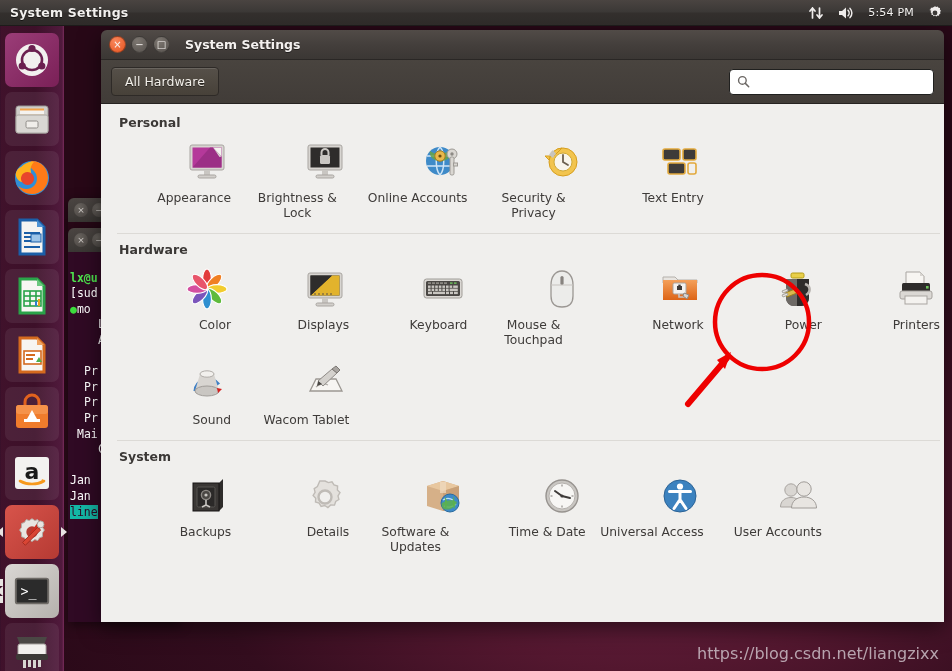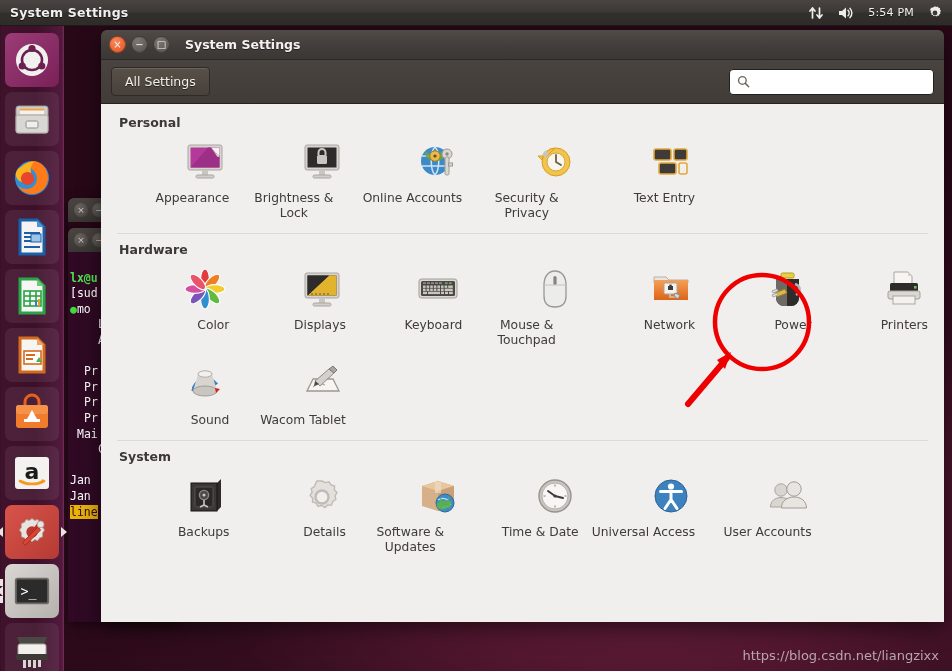--- a/index.html
+++ b/index.html
@@ -95,21 +95,21 @@
     background: #300a24;
     font-family: "DejaVu Sans Mono", "Liberation Mono", monospace;
     font-size: 11.5px; color: #ffffff;
     padding: 3px 0 0 2px;
     height: 100%;
     line-height: 15.6px;
     white-space: pre;
   }
   .term-green { color: #4ee44e; font-weight: bold; }
   .term-dot { color: #3ddc3d; }
-  .term-sel { background: #eab308; color: #300a24; }
+  .term-sel { background: #14b8a6; color: #300a24; }
 
   
   #settings-window {
     position: absolute; left: 101px; top: 30px; width: 843px; height: 592px;
     z-index: 50;
     border-radius: 6px 6px 0 0;
     box-shadow: 0 6px 22px rgba(0,0,0,.55);
     overflow: hidden;
     display: flex; flex-direction: column;
   }
@@ -151,21 +151,21 @@
     background: #ffffff; border: 1px solid #20201f; border-radius: 4px;
     display: flex; align-items: center; padding: 0 7px; gap: 6px;
   }
   #search-input {
     border: 0; outline: 0; flex: 1; font-size: 12px;
     font-family: "DejaVu Sans", "Liberation Sans", sans-serif;
     color: #2b2b2b; background: transparent;
   }
   #content {
     flex: 1; background: #f0efed; overflow: hidden;
-    padding: 9px 14px 0 14px;
+    padding: 9px 2px 0 14px;
   }
   .section { }
   .section-title {
     font-size: 12.5px; font-weight: bold; color: #3b3836;
     margin: 2px 0 4px 4px;
   }
   .hr { height: 1px; background: #dcdad6; margin: 8px 2px 8px 2px; }
   .icon-grid {
     display: grid; grid-template-columns: repeat(7, 1fr);
     row-gap: 4px;
@@ -183,21 +183,21 @@
     text-align: center; line-height: 15px; max-width: 104px;
   }
 
   
   #annotation { position: absolute; left: 0; top: 0; width: 952px; height: 671px;
     z-index: 70; pointer-events: none; }
 
   
   #watermark {
     position: absolute; right: 13px; bottom: 8px; z-index: 65;
-    font-size: 13px; color: #cfc3cb; opacity: .82;
+    font-size: 16px; color: #cfc3cb; opacity: .82;
     font-family: "DejaVu Sans", "Liberation Sans", sans-serif;
   }
 </style>
 </head>
 <body>
 
 <div id="desktop"></div>
 
 <div class="bg-window" style="left:68px; top:198px; width:112px; height:34px;">
   <div class="bg-win-bar">
@@ -382,21 +382,21 @@
 <div id="settings-window">
 
   <div id="titlebar">
     <div class="win-btn close">×</div>
     <div class="win-btn min">−</div>
     <div class="win-btn max">□</div>
     <div id="window-title">System Settings</div>
   </div>
 
   <div id="toolbar">
-    <div id="all-settings-btn">All Settings</div>
+    <div id="all-settings-btn">All Hardware</div>
     <div id="search-wrap">
       <svg width="13" height="13" viewBox="0 0 14 14">
         <circle cx="5.8" cy="5.8" r="4.1" fill="none" stroke="#6b6764" stroke-width="1.5"></circle>
         <line x1="9" y1="9" x2="12.6" y2="12.6" stroke="#6b6764" stroke-width="1.6" stroke-linecap="round"></line>
       </svg>
       <input id="search-input" type="text" placeholder="" style="">
     </div>
   </div>
 
   <div id="content">

